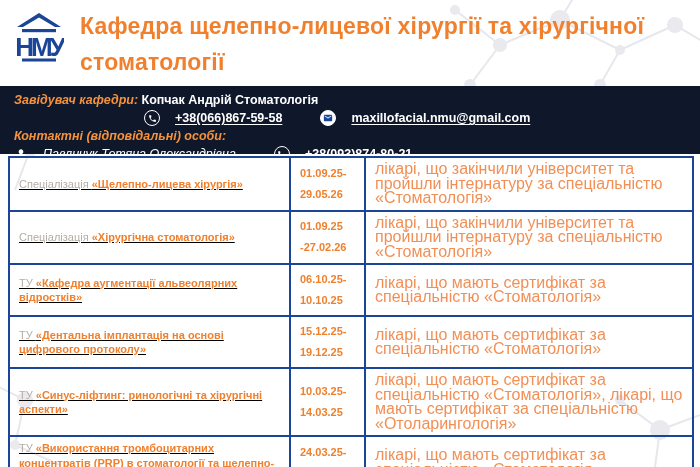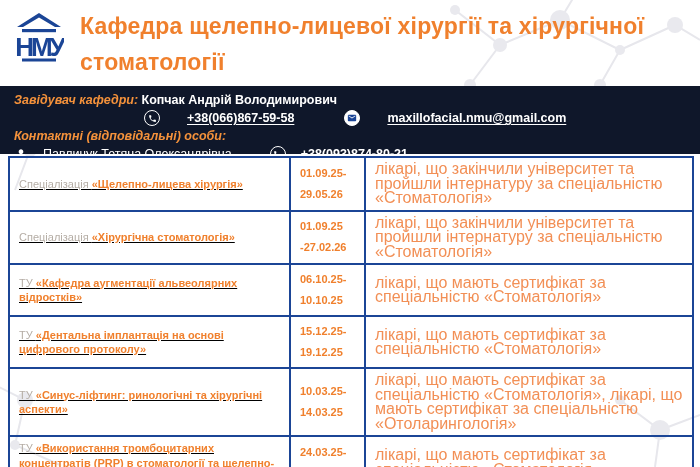--- a/index.html
+++ b/index.html
@@ -14,29 +14,29 @@
   .logo-icon { width:50px; height:52px; flex:0 0 auto; }
   .uni-name { margin-left:6px; margin-top:8px; color:#1B4596; font-weight:bold; line-height:10.5px; font-size:8.6px; letter-spacing:.2px; }
   .uni-name .l3 { font-size:8.2px; }
   .dept-title { margin-left:16px; margin-top:-2px; color:#F0802D; font-weight:bold; font-size:23px; line-height:36px; letter-spacing:.2px; }
 
   
   .band { position:relative; z-index:1; background:#0f172a; color:#fff; height:68px; padding:7px 14px 6px 14px; font-size:12.5px; }
   .band .row { display:flex; align-items:center; }
   .lbl-orange { color:#F5923B; font-weight:bold; font-style:italic; white-space:pre; }
   .head-name { font-weight:bold; }
-  .contact-line2 { margin:3px 0 3px 130px; gap:22px; }
+  .contact-line2 { margin:3px 0 3px 130px; gap:10px; }
   .contact-line4 { margin-top:3px; gap:10px; }
   .icon-circle { display:inline-flex; align-items:center; justify-content:center; width:16px; height:16px; border:1.4px solid #fff; border-radius:50%; flex:0 0 auto; margin-right:5px; }
   .icon-circle svg { width:9px; height:9px; fill:#fff; }
   .icon-circle.filled { background:#fff; border-color:#fff; }
   .icon-circle.filled svg { fill:#1B4596; width:10px; height:10px; }
   .person-ic { width:14px; height:14px; fill:#fff; margin-right:5px; flex:0 0 auto; }
   a.contact-link { color:#fff; font-weight:bold; text-decoration:underline; text-underline-offset:2px; }
-  .person-name { margin-right:28px; }
+  .person-name { font-style:italic; margin-right:28px; }
   .phone2 { font-weight:bold; }
   .ic-gap { margin-left:28px; }
 
   
   .courses { position:relative; z-index:1; margin:2px 8px 0 8px; border-collapse:collapse; width:684px; table-layout:fixed; }
   .courses td { border:2px solid #1B4596; vertical-align:middle; padding:4px 9px; }
   .col-name  { width:281px; }
   .col-dates { width:75px; }
   .col-aud   { width:328px; }
   td.c-name { font-size:11px; line-height:14.5px;text-decoration:underline; }
@@ -89,21 +89,21 @@
         <text x="25" y="44" text-anchor="middle" font-family="'Liberation Sans',sans-serif" font-size="26" font-weight="bold" fill="#1B4596" letter-spacing="-3">НМУ</text>
         <rect x="8" y="46.5" width="34" height="3" fill="#1B4596"></rect>
       </svg>
     </div>
     <div class="dept-title">Кафедра щелепно-лицевої хірургії та хірургічної стоматології</div>
   </div>
 
   <div class="band">
     <div class="row">
       <span class="lbl-orange">Завідувач кафедри: </span>
-      <span class="head-name">Копчак Андрій Володимирович</span>
+      <span class="head-name">Копчак Андрій Стоматологія</span>
     </div>
     <div class="row contact-line2">
       <span class="icon-circle">
         <svg viewBox="0 0 24 24">
             <path d="M6.62 10.79c1.44 2.83 3.76 5.14 6.59 6.59l2.2-2.2c.27-.27.67-.36 1.02-.24 1.12.37 2.33.57 3.57.57.55 0 1 .45 1 1V20c0 .55-.45 1-1 1-9.39 0-17-7.61-17-17 0-.55.45-1 1-1h3.5c.55 0 1 .45 1 1 0 1.25.2 2.45.57 3.57.11.35.03.74-.25 1.02l-2.2 2.2z"></path>
           </svg>
       </span>
       <a class="contact-link" href="#">+38(066)867-59-58</a>
       <span class="icon-circle filled ic-gap">
         <svg viewBox="0 0 24 24">

